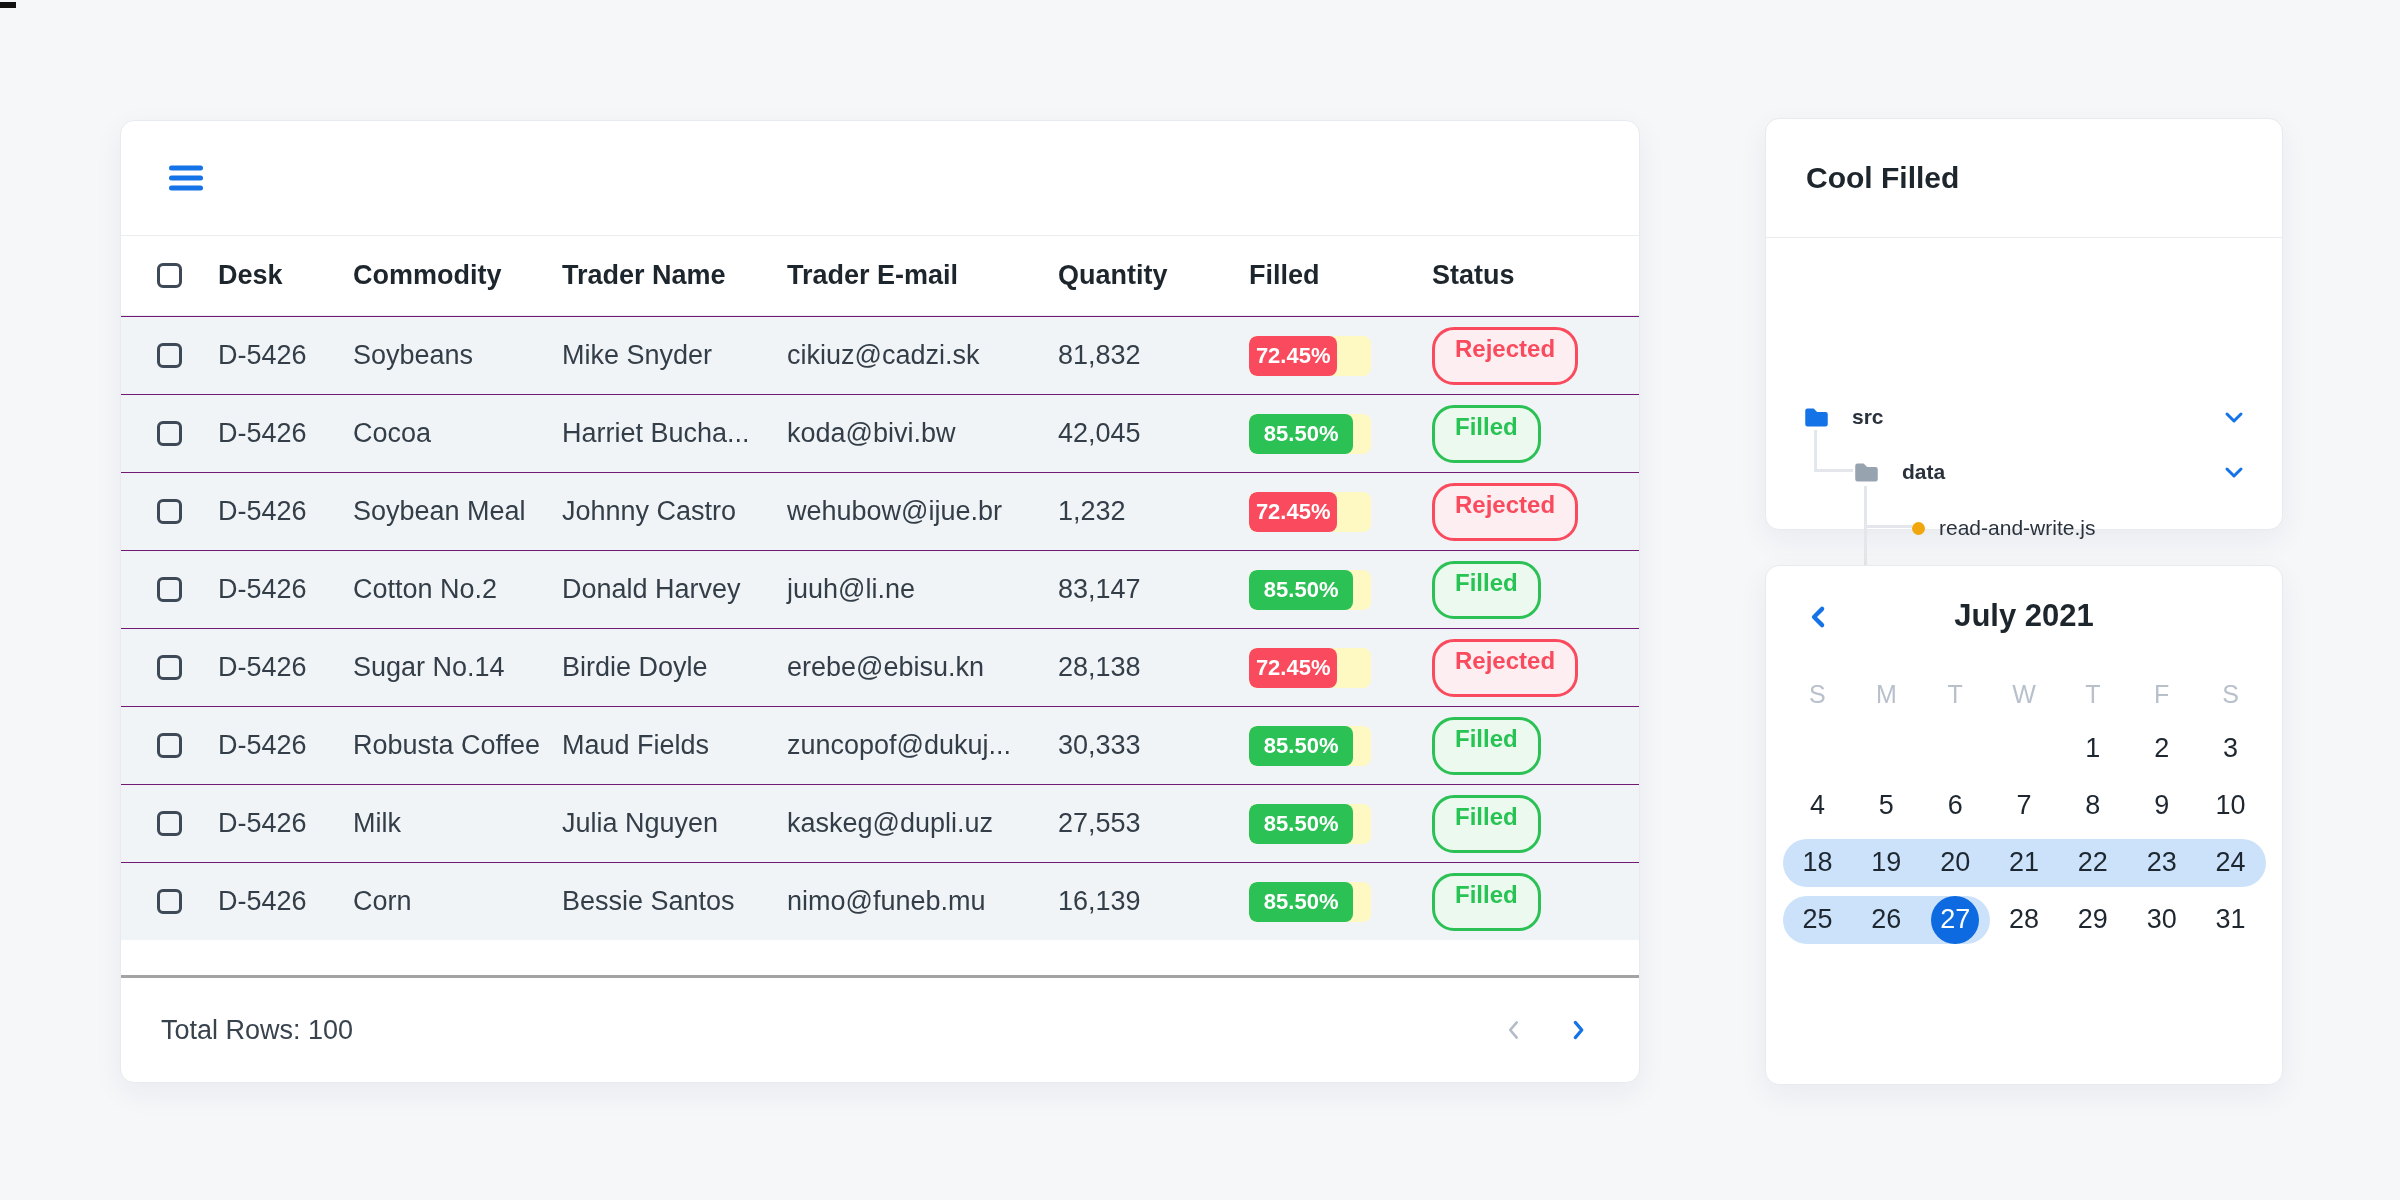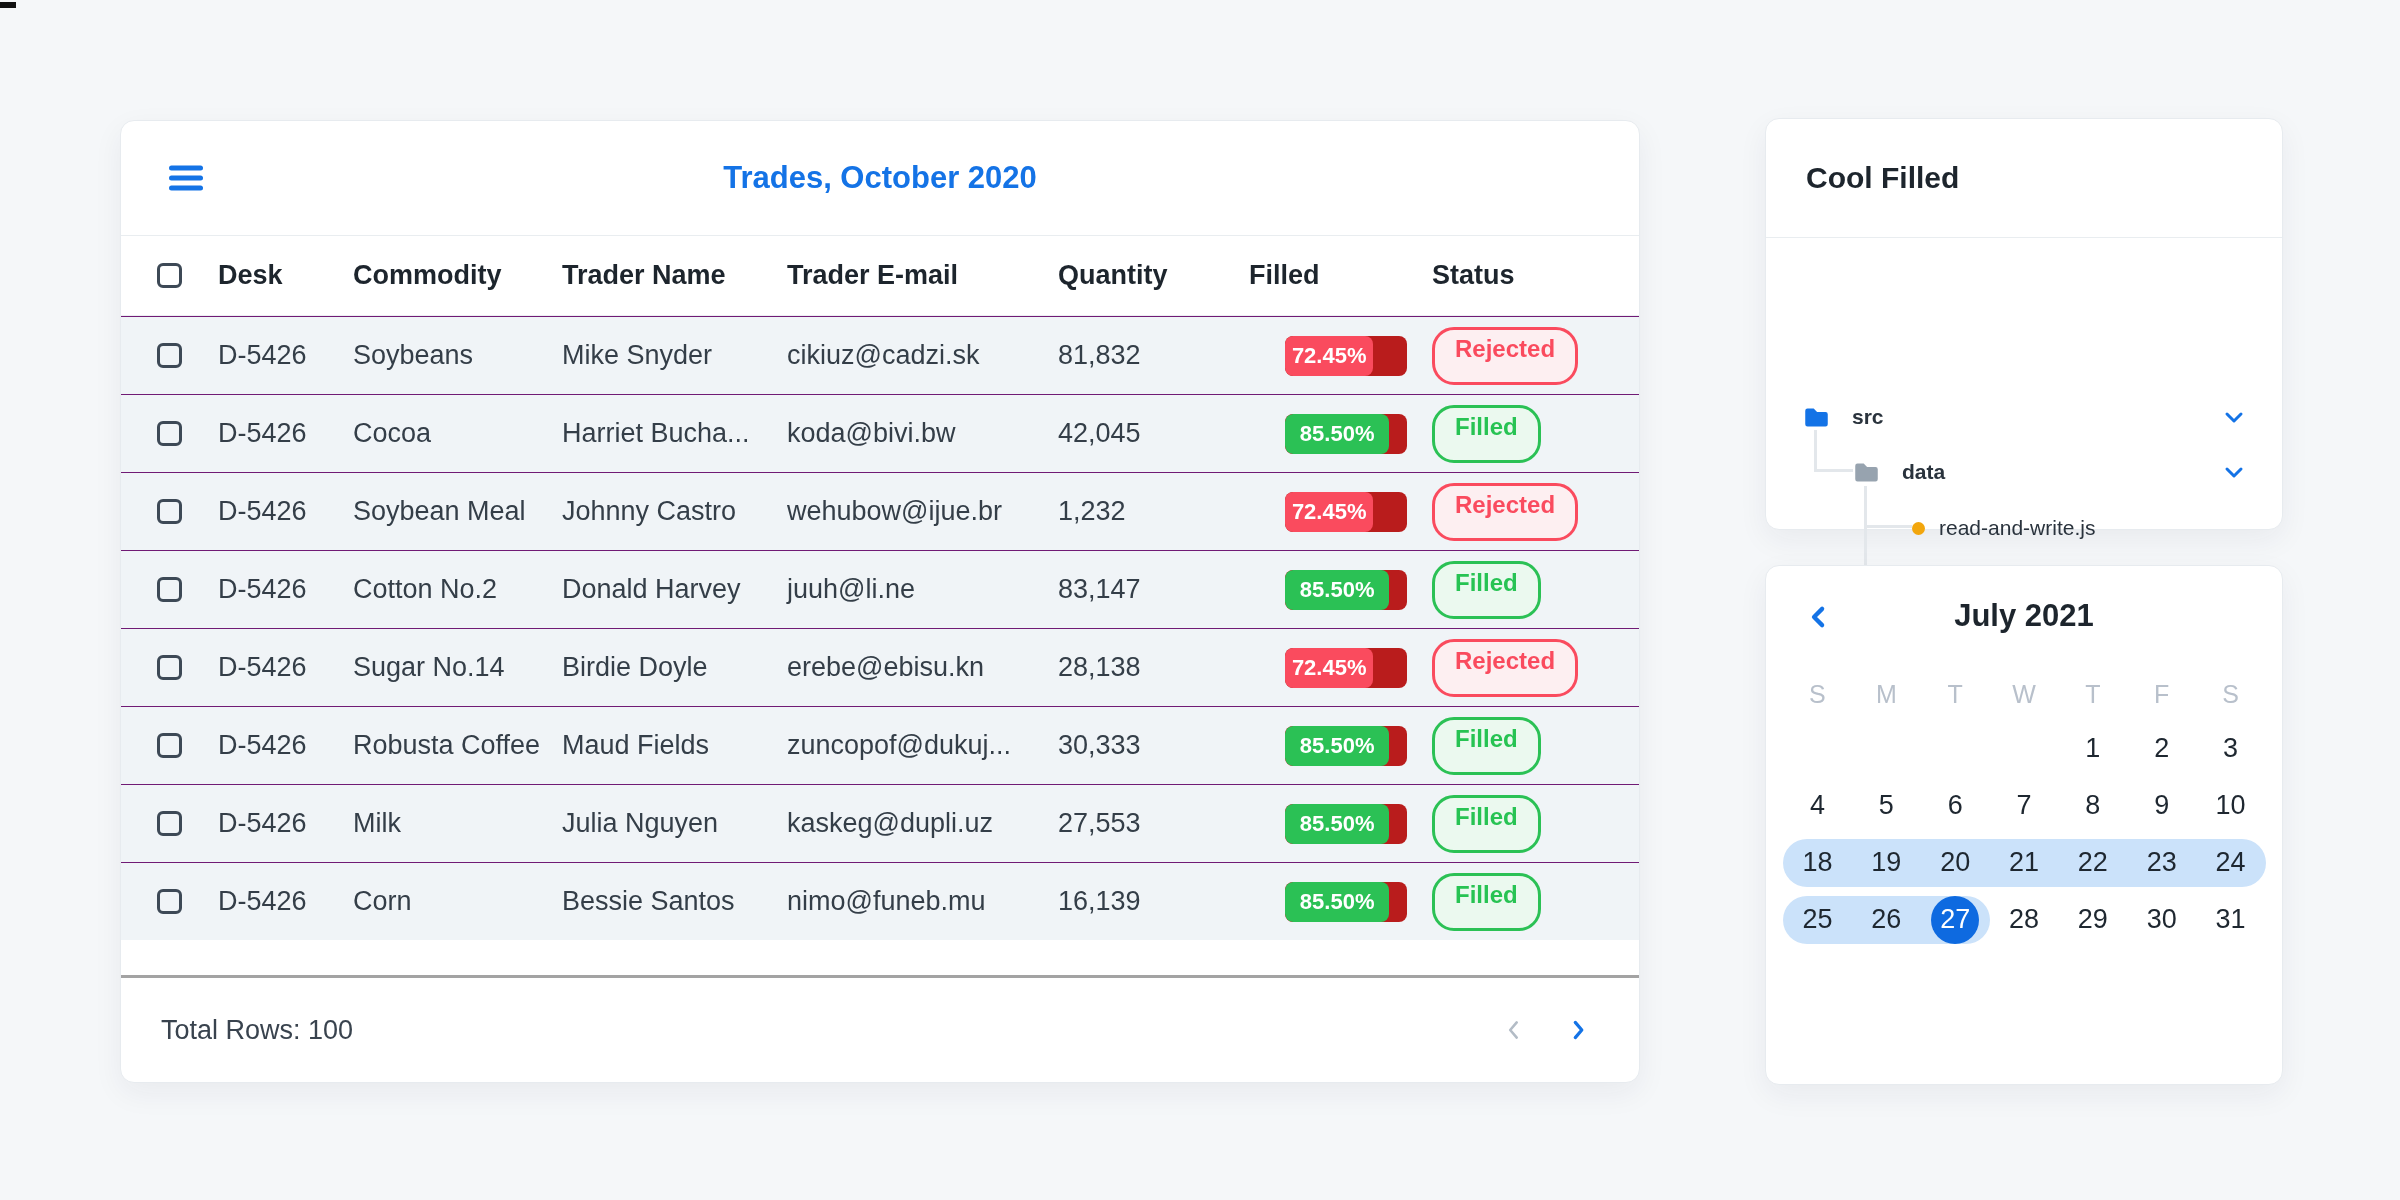--- a/index.html
+++ b/index.html
@@ -34,22 +34,22 @@
     align-items:center;
   }
   .thead { height:80px; background:#fff; border-bottom:1px solid #eceff2; font-weight:bold; font-size:27px; color:#1d252d; }
   .trow { height:78px; background:#f0f4f7; border-top:1px solid #701a75; font-size:27px; color:#343e48; }
   .cell-check { padding-left:36px; }
   .checkbox {
     width:25px; height:25px; border:3px solid #3d4956; border-radius:6px;
     background:transparent; cursor:pointer;
   }
   .bar-track {
-    width:122px; height:40px; background:#b91c1c; border-radius:8px;
-    position:relative; overflow:hidden;margin-left:36px;
+    width:122px; height:40px; background:#fef9c3; border-radius:8px;
+    position:relative; overflow:hidden;
   }
   .bar-fill {
     height:100%; border-radius:8px; display:flex; align-items:center; justify-content:center;
     color:#fff; font-size:22px; font-weight:bold; white-space:nowrap;
   }
   .bar-red .bar-fill { background:#fa4b5e; }
   .bar-green .bar-fill { background:#2bc155; }
   .pill {
     display:inline-block; height:58px; line-height:38px; padding:0 20px;
     border-radius:22px; font-size:24px; font-weight:bold;
@@ -107,21 +107,20 @@
 
 <div class="artifact"></div>
 
 <div class="card trades-card">
   <div class="trades-titlebar">
     <div class="hamburger">
       <span></span>
         <span></span>
         <span></span>
     </div>
-    <div class="trades-title">Trades, October 2020</div>
   </div>
 
   <div class="thead">
     <div class="cell-check">
         <div class="checkbox"></div>
       </div>
     <div>Desk</div>
     <div>Commodity</div>
     <div>Trader Name</div>
     <div>Trader E-mail</div>

